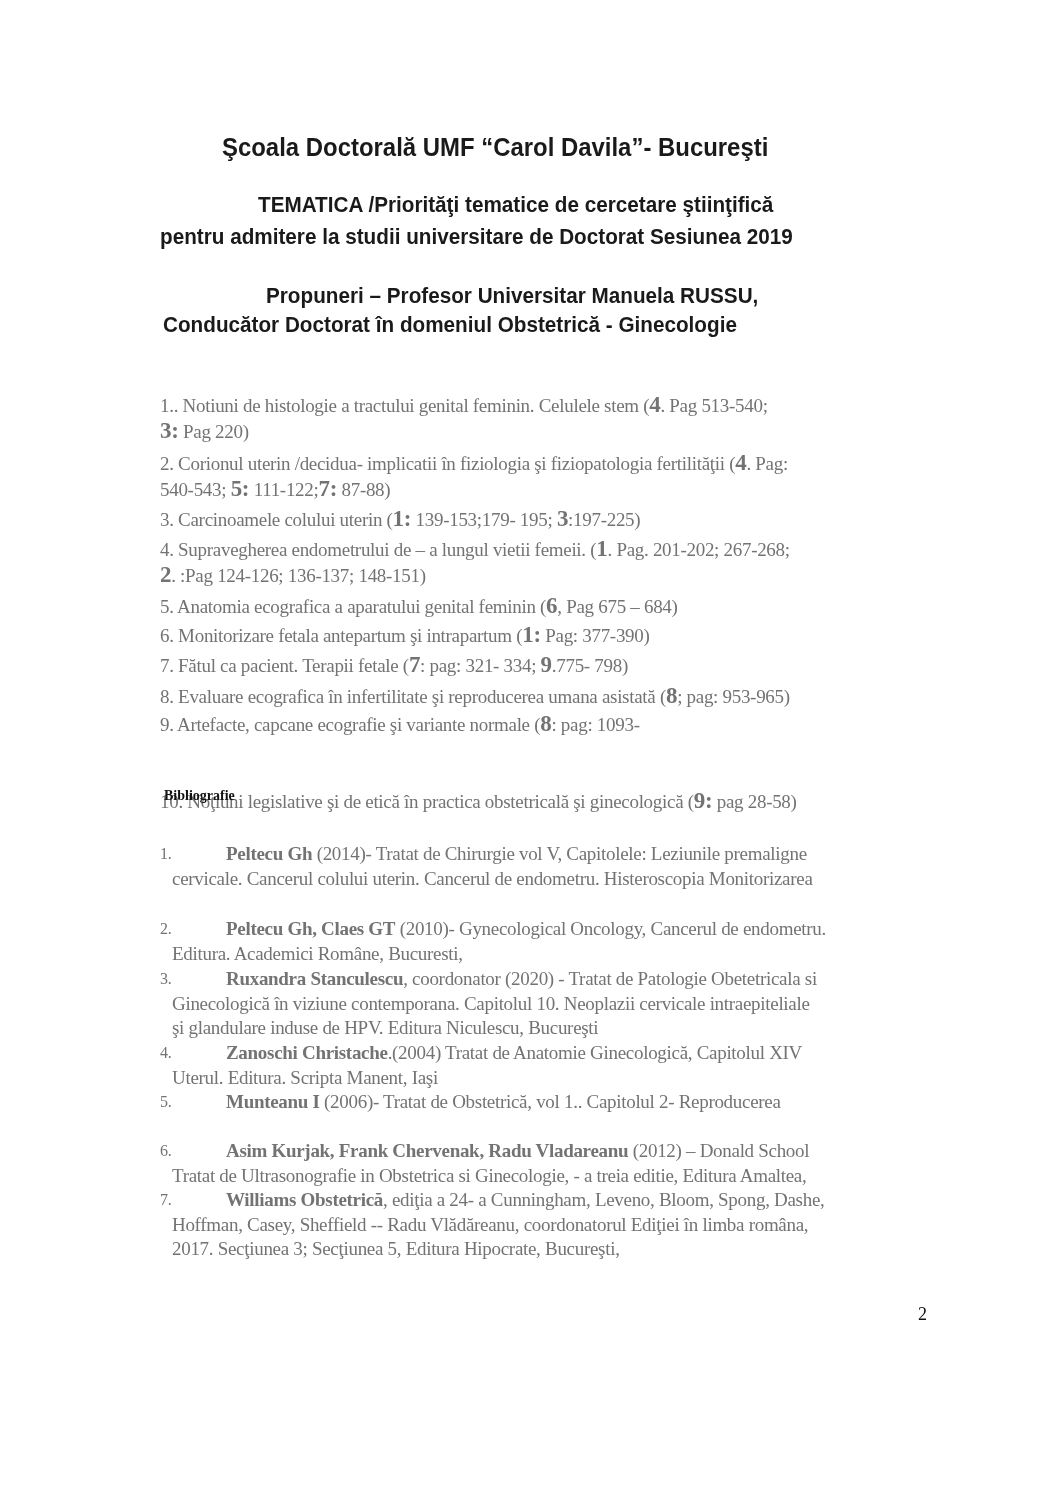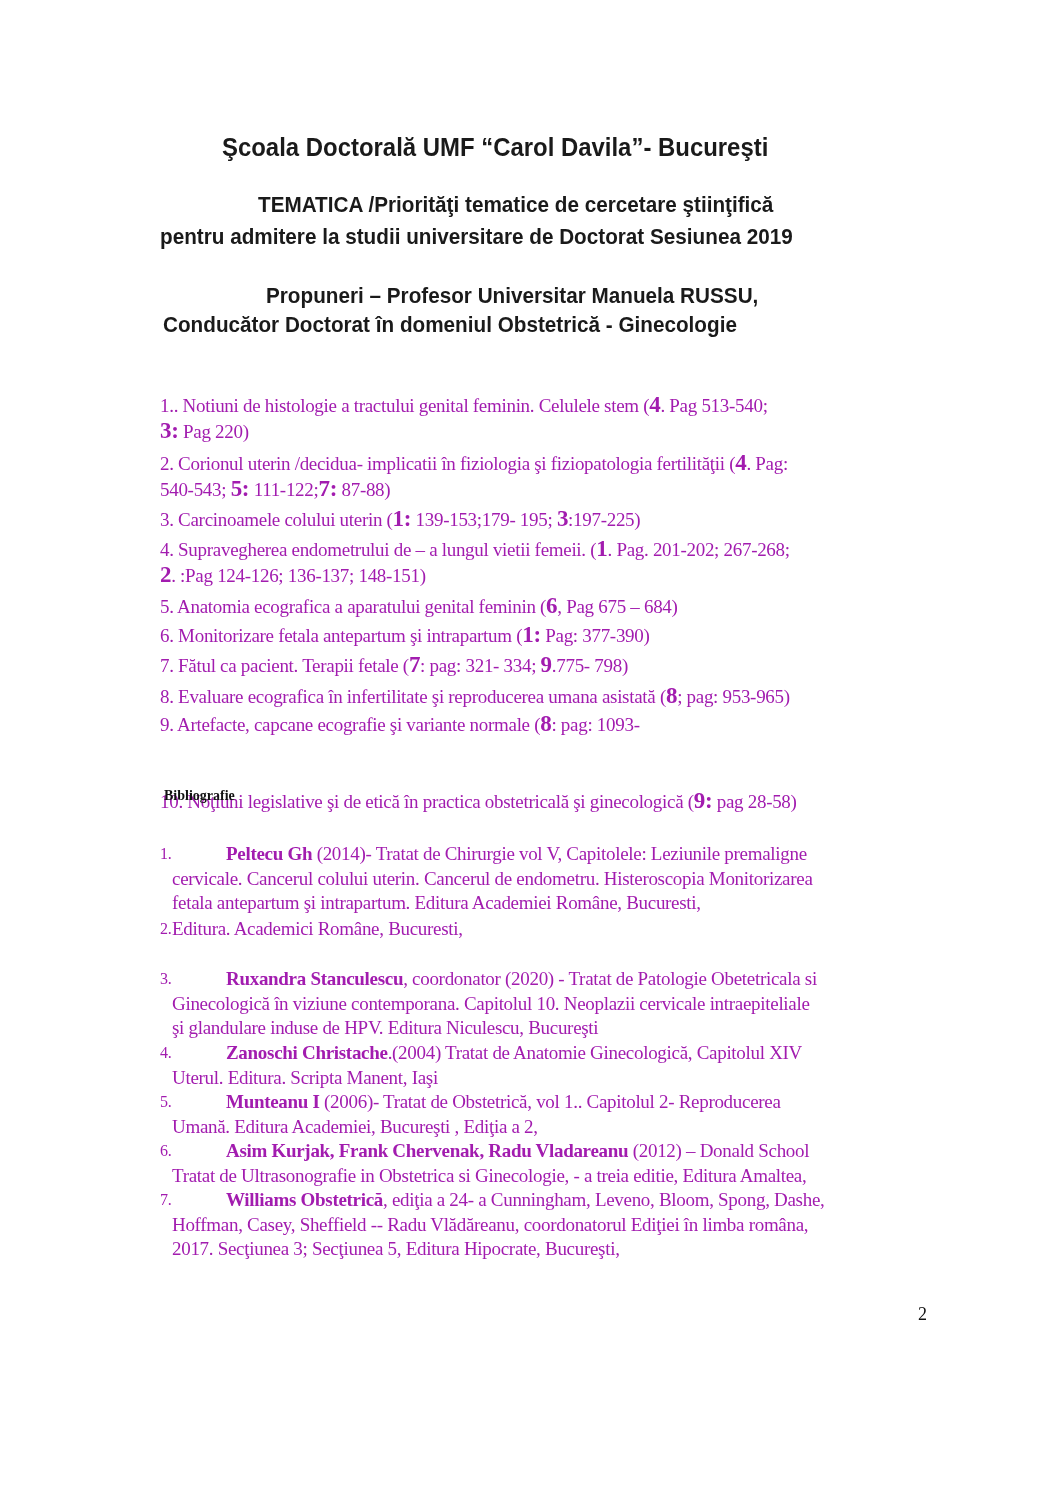--- a/index.html
+++ b/index.html
@@ -4,21 +4,21 @@
   <style>
     html, body { margin: 0; padding: 0; background: #ffffff; }
     body { width: 1059px; height: 1498px; position: relative; overflow: hidden; color: #111; }
     .page { position: absolute; left: 0; top: 0; width: 1059px; height: 1186px; }
     .hdr { position: absolute; font-family: "Liberation Sans", sans-serif; font-weight: bold; color: #1a1a1a; white-space: nowrap; transform: scaleX(0.92); transform-origin: left top; }
     .h1 { left: 222px; top: 132px; font-size: 26px; }
     .h2a { left: 258px; top: 192px; font-size: 22.5px; }
     .h2b { left: 160px; top: 224px; font-size: 22.5px; }
     .h3a { left: 266px; top: 283px; font-size: 22.5px; }
     .h3b { left: 163px; top: 312px; font-size: 22.5px; }
-    .serif { font-family: "Liberation Serif", serif; color: #a21caf; }
+    .serif { font-family: "Liberation Serif", serif; color: #737373; }
     .topic { position: absolute; left: 160px; font-size: 19px; white-space: nowrap; letter-spacing: -0.3px; }
     .topic b { font-size: 23px; }
     .bib-title { position: absolute; left: 164px; top: 788px; font-size: 14px; font-weight: bold; font-family: "Liberation Serif", serif; }
     .bib { position: absolute; left: 160px; width: 780px; font-size: 19px; line-height: 24.5px; letter-spacing: -0.3px; }
     .bib .num { position: absolute; left: 0; top: 0; font-size: 16px; }
     .bib .l1 { padding-left: 66px; white-space: nowrap; }
     .bib .rest { padding-left: 12px; white-space: nowrap; }
     .bib .auth { font-weight: bold; }
     .pagenum { position: absolute; left: 918px; top: 1304px; font-size: 18px; font-family: "Liberation Serif", serif; }
   </style>
@@ -47,41 +47,40 @@
       <div class="topic serif" style="top: 711px;"><span>9.  Artefacte, capcane ecografie şi variante normale (</span><b>8</b><span>: pag: 1093-</span></div>
       <div class="topic serif" style="top: 740px; margin-top: 48px;"><span>10. Noţiuni legislative şi de etică în practica obstetricală şi ginecologică (</span><b>9:</b><span> pag 28-58)</span></div>
     </div>
 
   <div class="bib-title">Bibliografie</div>
   <div id="bib">
       <div class="bib serif" style="top: 842px;">
         <span class="num">1.</span>
         <div class="l1"><span class="auth">Peltecu Gh</span><span>  (2014)- Tratat de Chirurgie vol V,  Capitolele:  Leziunile premaligne</span></div>
         <div class="rest">cervicale. Cancerul colului uterin. Cancerul de endometru. Histeroscopia Monitorizarea</div>
-        <div class="rest">fetala antepartum şi intrapartum. Editura Academiei Române, Bucuresti,</div>
       </div>
       <div class="bib serif" style="top: 917px;">
         <span class="num">2.</span>
+        <div class="l1"><span class="auth">Peltecu Gh, Claes GT</span><span> (2010)- Gynecological Oncology, Cancerul de endometru.</span></div>
         <div class="rest">Editura. Academici Române, Bucuresti,</div>
       </div>
       <div class="bib serif" style="top: 967px;">
         <span class="num">3.</span>
         <div class="l1"><span class="auth">Ruxandra Stanculescu</span><span>,  coordonator (2020) - Tratat de Patologie Obetetricala si</span></div>
         <div class="rest">Ginecologică în viziune contemporana. Capitolul 10. Neoplazii cervicale intraepiteliale</div>
         <div class="rest">şi glandulare induse de HPV. Editura Niculescu, Bucureşti</div>
       </div>
       <div class="bib serif" style="top: 1041px;">
         <span class="num">4.</span>
         <div class="l1"><span class="auth">Zanoschi Christache</span><span>.(2004) Tratat de Anatomie Ginecologică,  Capitolul XIV</span></div>
         <div class="rest">Uterul.  Editura. Scripta Manent, Iaşi</div>
       </div>
       <div class="bib serif" style="top: 1090px;">
         <span class="num">5.</span>
         <div class="l1"><span class="auth">Munteanu I</span><span> (2006)- Tratat de Obstetrică, vol 1.. Capitolul 2- Reproducerea</span></div>
-        <div class="rest">Umană. Editura Academiei, Bucureşti , Ediţia a 2,</div>
       </div>
       <div class="bib serif" style="top: 1139px;">
         <span class="num">6.</span>
         <div class="l1"><span class="auth">Asim Kurjak, Frank Chervenak, Radu Vladareanu</span><span> (2012) – Donald School</span></div>
         <div class="rest">Tratat de Ultrasonografie in Obstetrica si Ginecologie, - a treia editie,  Editura Amaltea,</div>
       </div>
       <div class="bib serif" style="top: 1188px;">
         <span class="num">7.</span>
         <div class="l1"><span class="auth">Williams Obstetrică</span><span>, ediţia a 24- a Cunningham, Leveno, Bloom, Spong, Dashe,</span></div>
         <div class="rest">Hoffman, Casey, Sheffield  -- Radu Vlădăreanu, coordonatorul Ediţiei în limba româna,</div>

